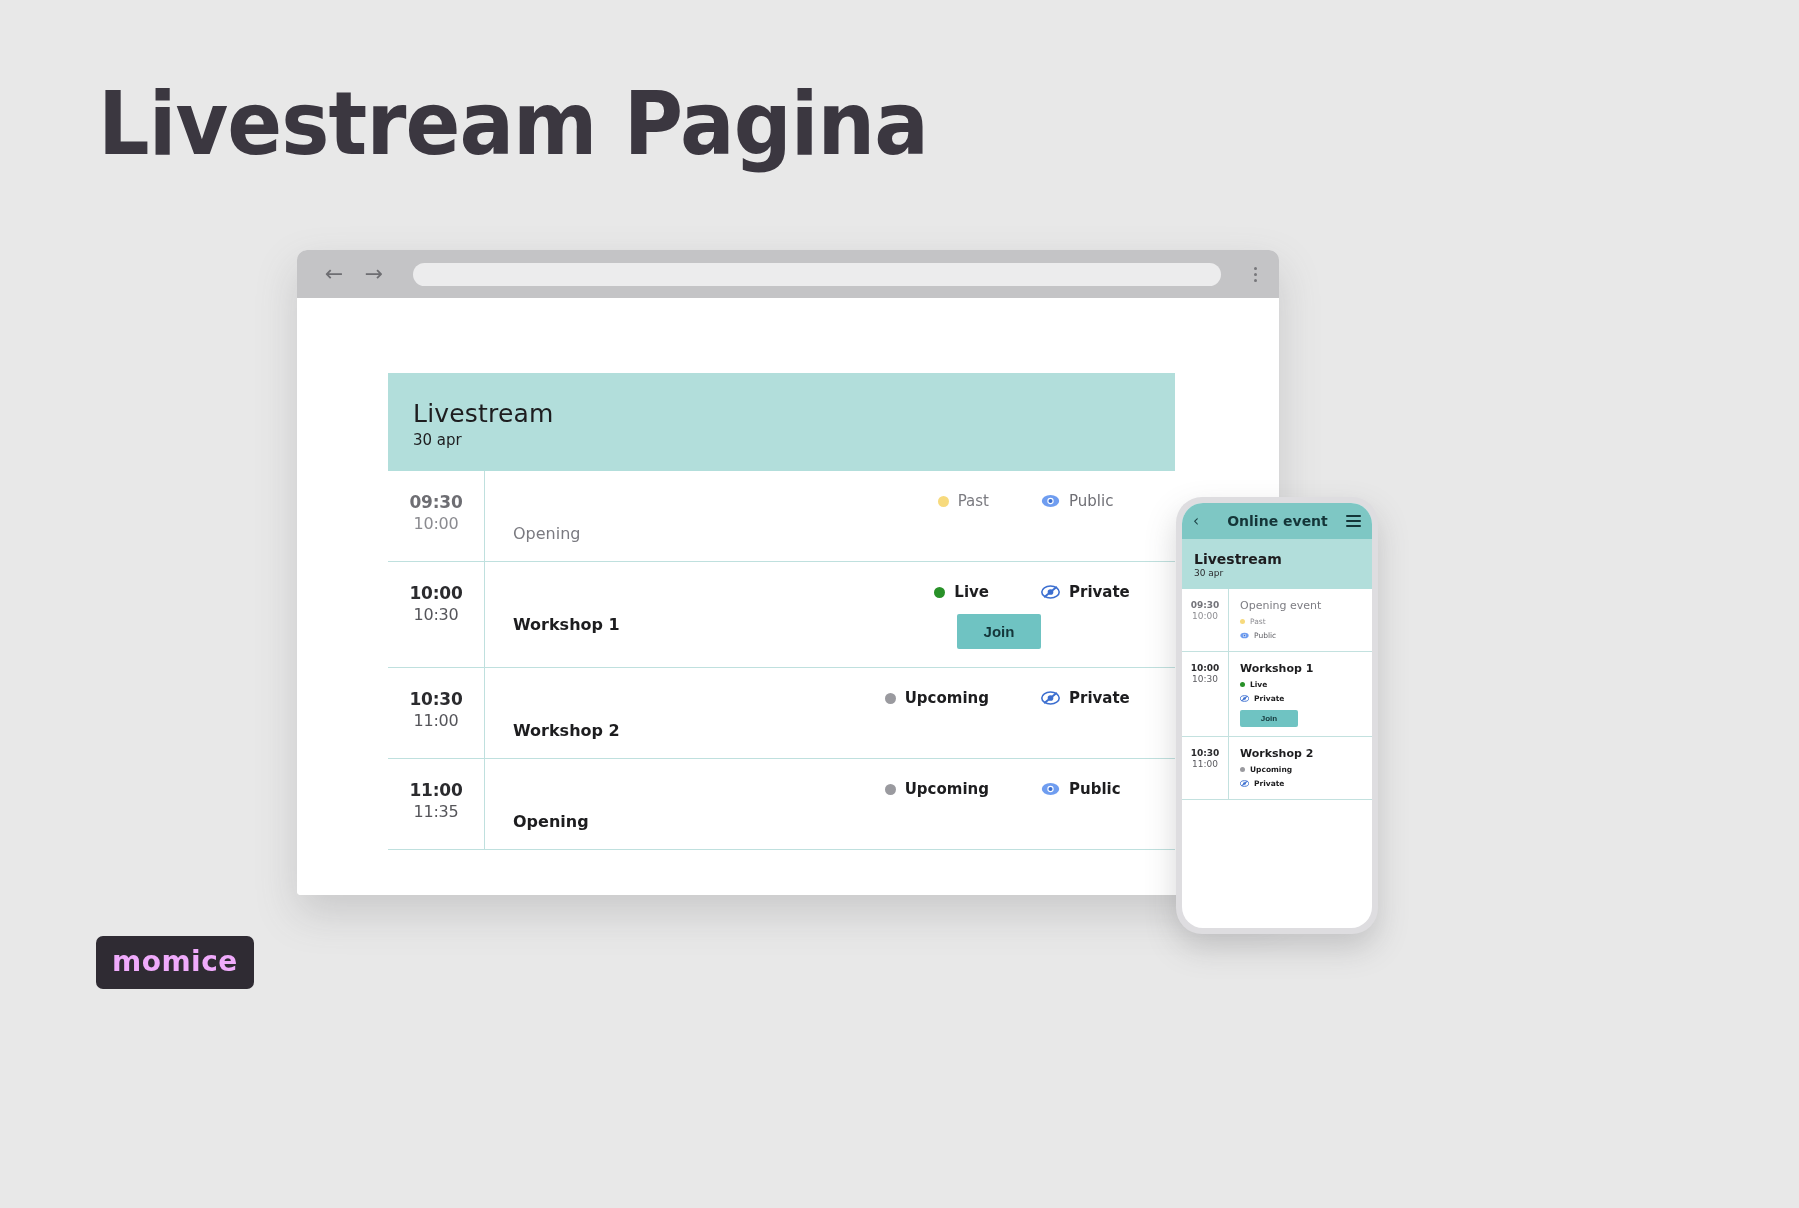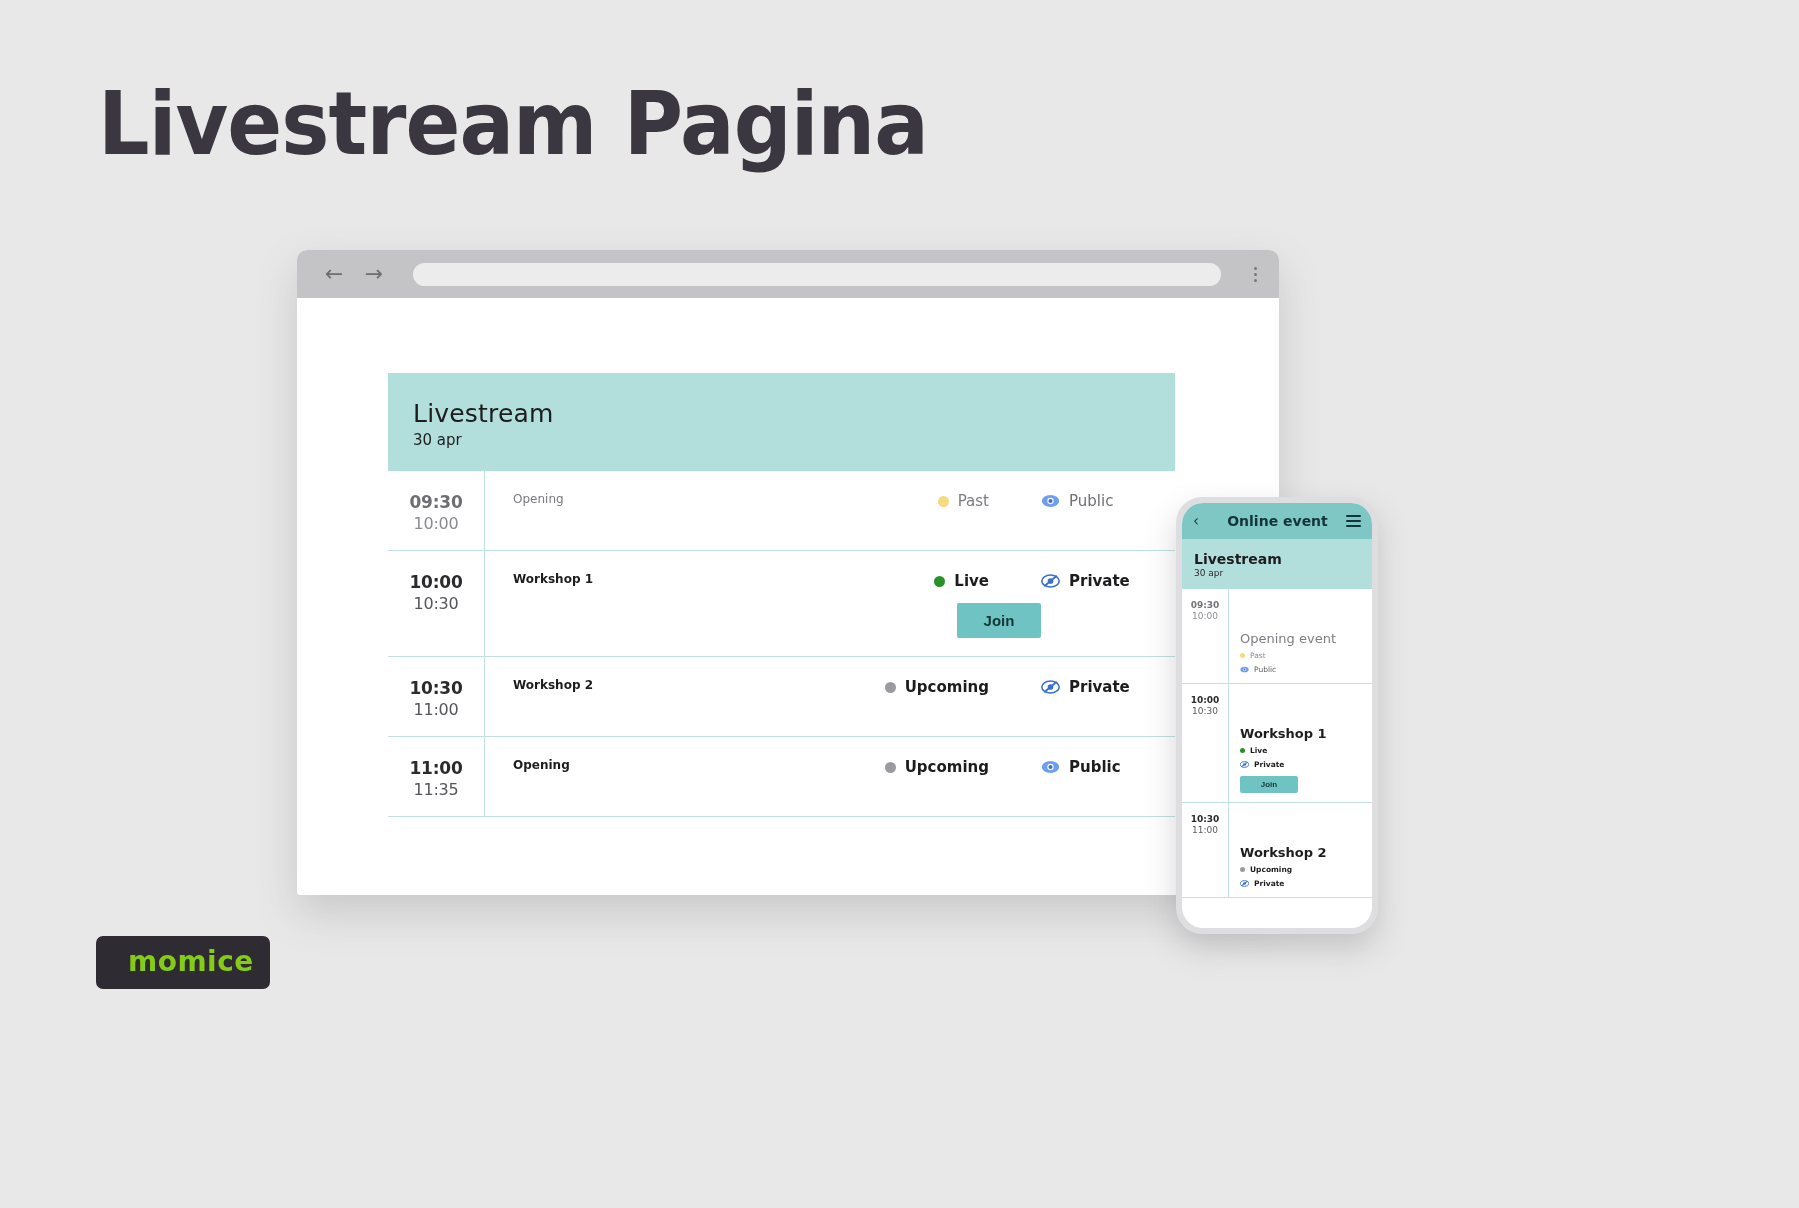--- a/index.html
+++ b/index.html
@@ -88,21 +88,21 @@
   .row-time .t1 { font-size: 17px; font-weight: 700; color: #2b2b2e; letter-spacing: -.2px; }
   .row-time .t2 { font-size: 16px; font-weight: 400; color: #55555a; margin-top: 2px; letter-spacing: -.2px; }
   .row.past .row-time .t1 { font-weight: 700; color: #6e6e73; }
   .row.past .row-time .t2 { color: #8b8b90; }
 
   .row-main {
     flex: 1; display: flex; align-items: flex-start;
     padding: 21px 26px 18px 28px;
     position: relative;
   }
-  .row-name { font-size: 12px; font-weight: 700; color: #1d1d1f; flex: 1; }
+  .row-name { font-size: 16px; font-weight: 700; color: #1d1d1f; flex: 1; margin-top: 32px; }
   .row.past .row-name { font-weight: 400; color: #7a7a80; }
 
   .row-status { display: flex; flex-direction: column; align-items: flex-end; }
   .badges { display: flex; align-items: center; gap: 52px; }
   .badge { display: flex; align-items: center; gap: 9px; font-size: 15px; }
   .badge .dot { width: 11px; height: 11px; border-radius: 50%; display: block; }
   .badge.past  .dot { background: #f7da7d; }
   .badge.live  .dot { background: #289128; }
   .badge.upcoming .dot { background: #9a9a9f; }
   .badge.past  .txt { color: #7b7b81; font-weight: 400; }
@@ -170,21 +170,21 @@
   .prow-time {
     width: 47px; flex: none; border-right: 1px solid #c3e1df;
     padding: 11px 0 0 0; text-align: center;
   }
   .prow-time .t1 { font-size: 9px; font-weight: 700; color: #2b2b2e; }
   .prow-time .t2 { font-size: 9px; color: #5b5b60; margin-top: 1px; }
   .prow.past .prow-time .t1 { color: #74747a; }
   .prow.past .prow-time .t2 { color: #8e8e93; }
 
   .prow-main { flex: 1; padding: 10px 8px 9px 11px; }
-  .prow-name { font-size: 13px; font-weight: 700; color: #1d1d1f; margin-top: 32px; }
+  .prow-name { font-size: 11px; font-weight: 700; color: #1d1d1f; }
   .prow.past .prow-name { font-weight: 400; color: #7d7d83; }
   .pbadge { display: flex; align-items: center; gap: 5px; margin-top: 5px; }
   .pbadge .dot { width: 5px; height: 5px; border-radius: 50%; display: block; }
   .pbadge .txt { font-size: 7.5px; color: #4b4b50; }
   .pbadge.past .dot { background: #f7da7d; }
   .pbadge.past .txt { color: #8d8d92; }
   .pbadge.live .dot { background: #289128; }
   .pbadge.live .txt { font-weight: 700; color: #1d1d1f; }
   .pbadge.upcoming .dot { background: #9a9a9f; }
   .pbadge.upcoming .txt { font-weight: 700; color: #1d1d1f; }
@@ -194,23 +194,23 @@
   .pjoin {
     margin-top: 7px; background: #6fc3c2; color: #14363a;
     font-size: 8px; font-weight: 700; border: none;
     border-radius: 2px; padding: 4px 0; width: 58px;
     text-align: center; cursor: pointer;
   }
 
   
   .logo {
     position: absolute; left: 96px; top: 936px;
-    background: #2f2b33; color: #84cc16;
+    background: #2f2b33; color: #f0abfc;
     border-radius: 7px;
-    padding: 9px 16px 11px 32px;
+    padding: 9px 16px 11px 16px;
     font-size: 28px; font-weight: 700;
     letter-spacing: .5px;
     font-family: "DejaVu Sans", sans-serif;
   }
 </style>
 </head>
 <body>
 
 <div class="stage">
 

